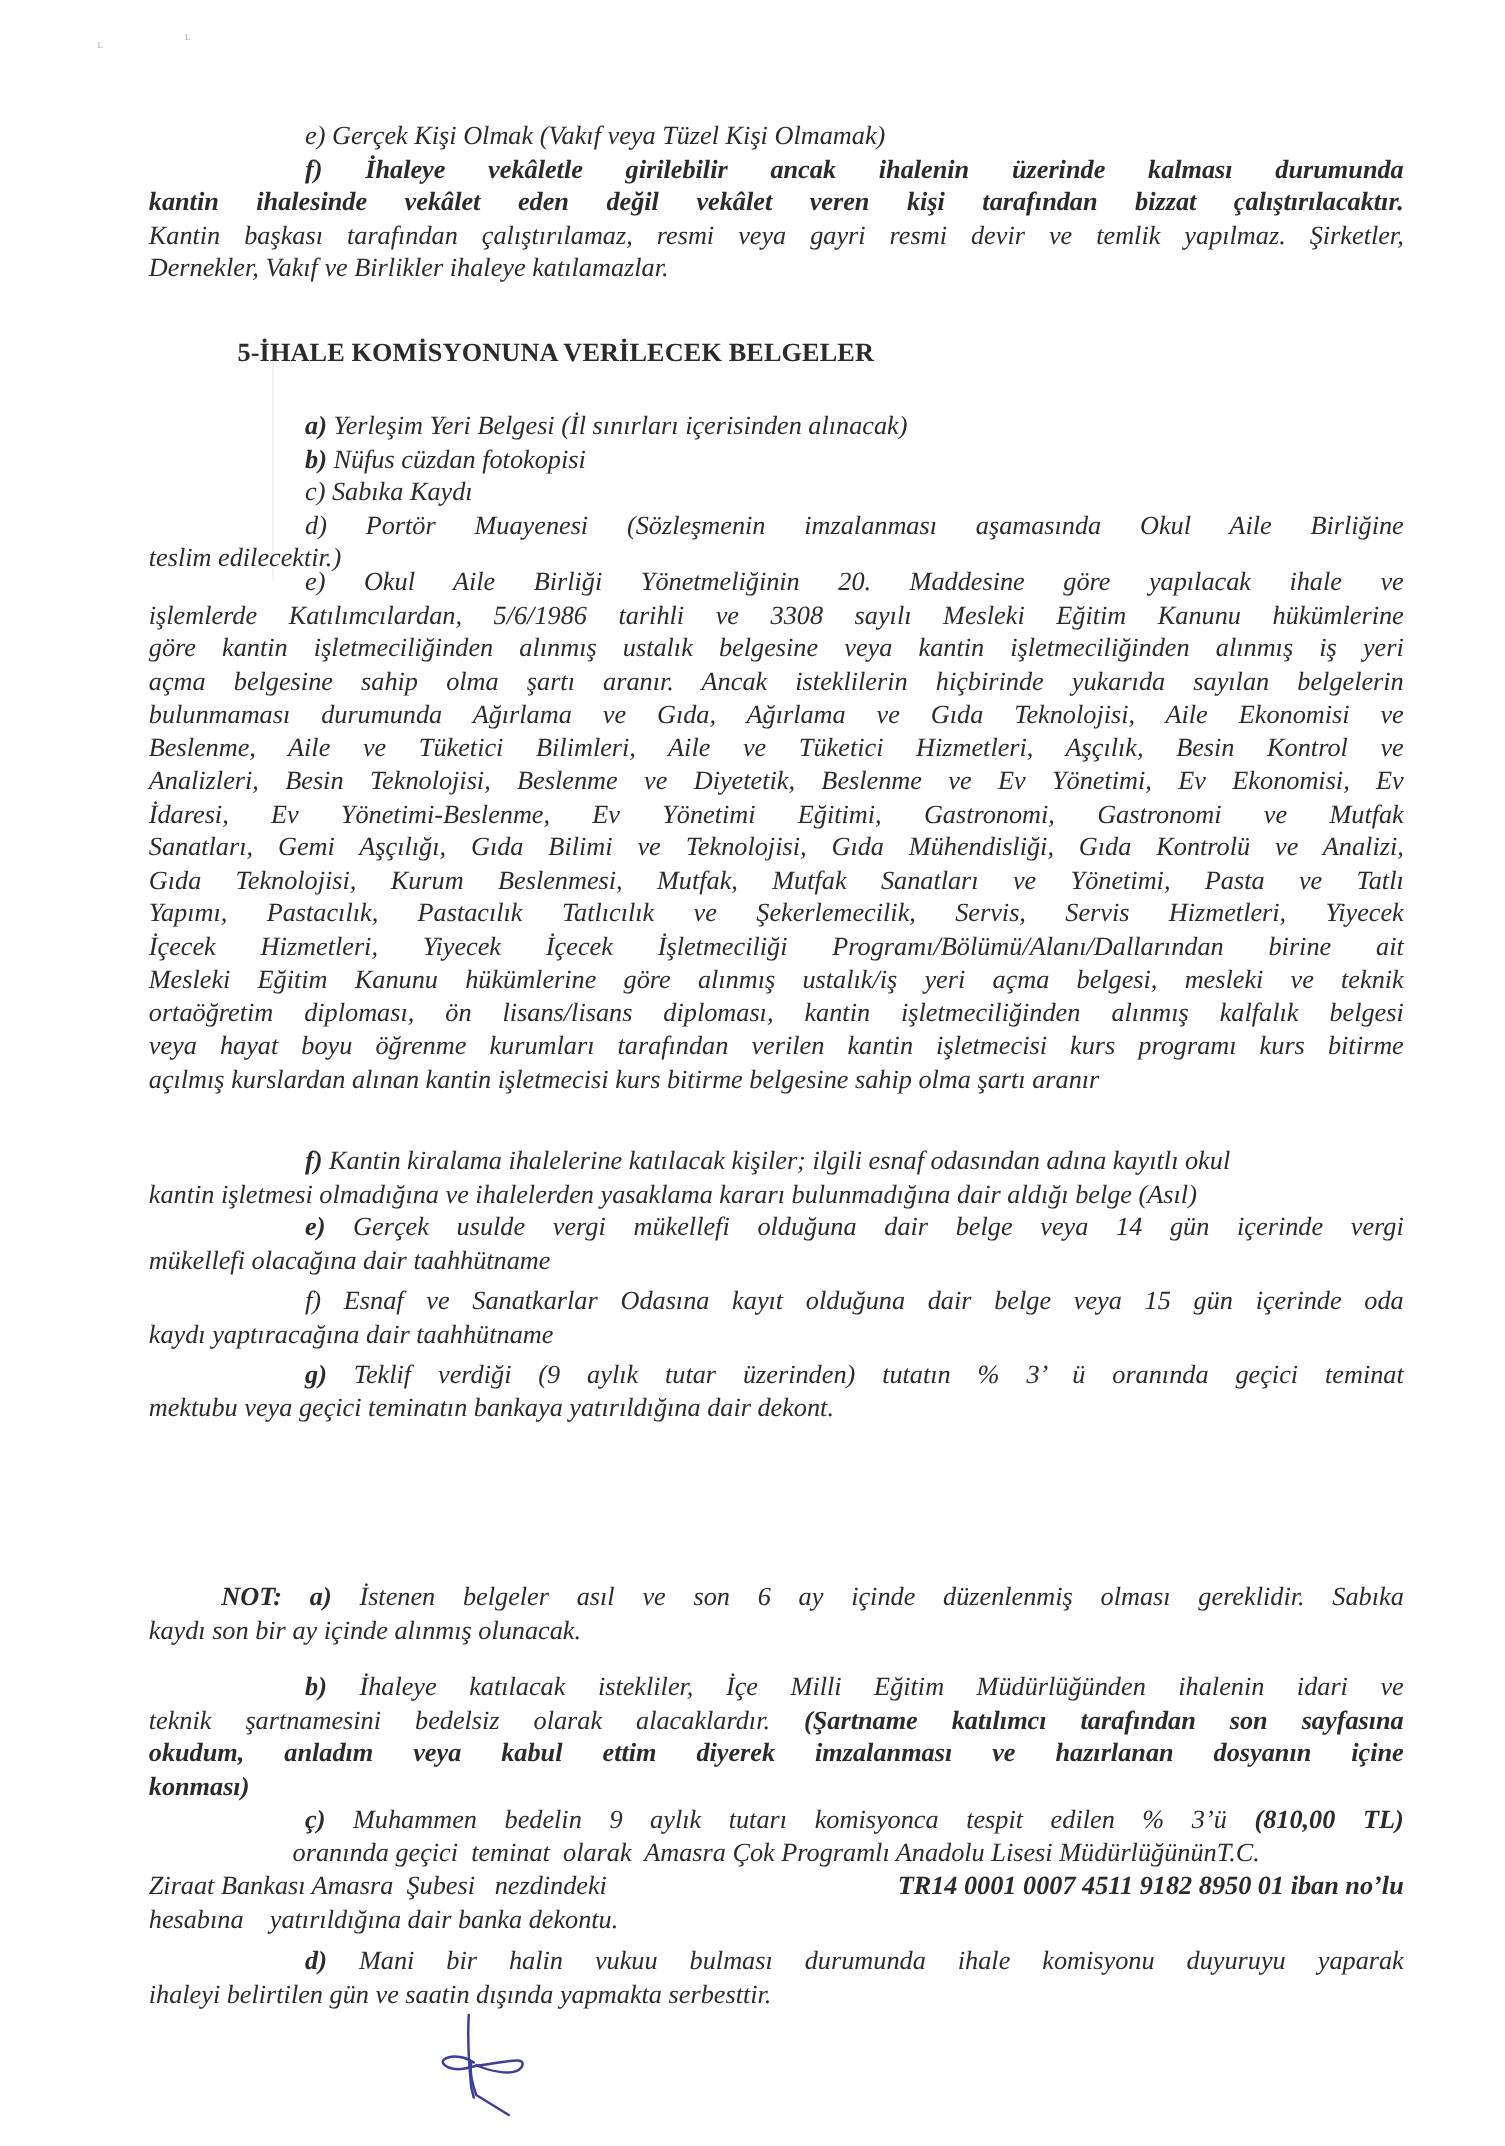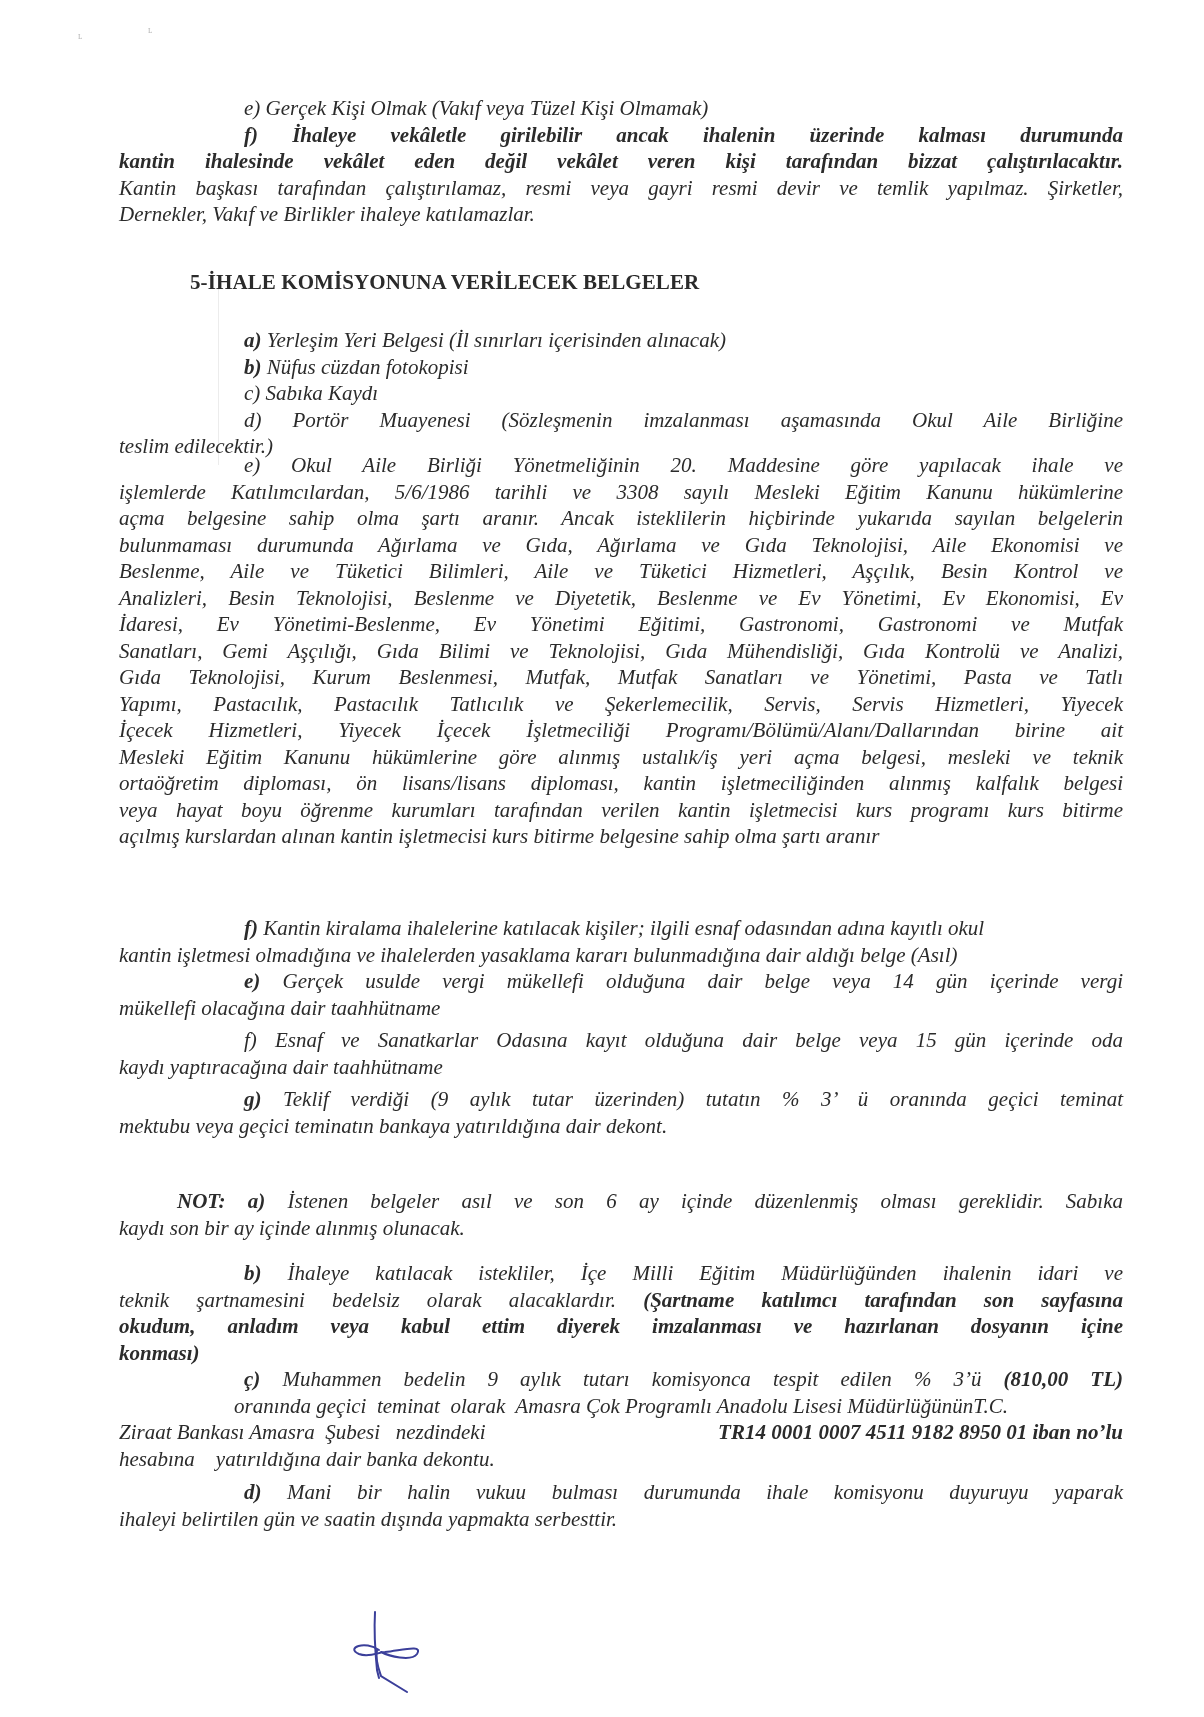--- a/index.html
+++ b/index.html
@@ -43,20 +43,21 @@
     <span class="line ind"><b>a)</b><span> Yerleşim Yeri Belgesi (İl sınırları içerisinden alınacak)</span></span>
     <span class="line ind"><b>b)</b><span> Nüfus cüzdan fotokopisi</span></span>
     <span class="line ind">c) Sabıka Kaydı</span>
     <span class="line ind just">d) Portör Muayenesi (Sözleşmenin imzalanması aşamasında Okul Aile Birliğine</span>
     <span class="line">teslim edilecektir.)</span>
   </div>
 
   <div class="block" style="top:452px;" id="e-lines">
       <span class="line ind just">e) Okul Aile Birliği Yönetmeliğinin 20. Maddesine göre yapılacak ihale ve</span>
       <span class="line just">işlemlerde Katılımcılardan, 5/6/1986 tarihli ve 3308 sayılı Mesleki Eğitim Kanunu hükümlerine</span>
+      <span class="line just">göre kantin işletmeciliğinden alınmış ustalık belgesine veya kantin işletmeciliğinden alınmış iş yeri</span>
       <span class="line just">açma belgesine sahip olma şartı aranır. Ancak isteklilerin hiçbirinde yukarıda sayılan belgelerin</span>
       <span class="line just">bulunmaması durumunda Ağırlama ve Gıda, Ağırlama ve Gıda Teknolojisi, Aile Ekonomisi ve</span>
       <span class="line just">Beslenme, Aile ve Tüketici Bilimleri, Aile ve Tüketici Hizmetleri, Aşçılık, Besin Kontrol ve</span>
       <span class="line just">Analizleri, Besin Teknolojisi, Beslenme ve Diyetetik, Beslenme ve Ev Yönetimi, Ev Ekonomisi, Ev</span>
       <span class="line just">İdaresi, Ev Yönetimi-Beslenme, Ev Yönetimi Eğitimi, Gastronomi, Gastronomi ve Mutfak</span>
       <span class="line just">Sanatları, Gemi Aşçılığı, Gıda Bilimi ve Teknolojisi, Gıda Mühendisliği, Gıda Kontrolü ve Analizi,</span>
       <span class="line just">Gıda Teknolojisi, Kurum Beslenmesi, Mutfak, Mutfak Sanatları ve Yönetimi, Pasta ve Tatlı</span>
       <span class="line just">Yapımı, Pastacılık, Pastacılık Tatlıcılık ve Şekerlemecilik, Servis, Servis Hizmetleri, Yiyecek</span>
       <span class="line just">İçecek Hizmetleri, Yiyecek İçecek İşletmeciliği Programı/Bölümü/Alanı/Dallarından birine ait</span>
       <span class="line just">Mesleki Eğitim Kanunu hükümlerine göre alınmış ustalık/iş yeri açma belgesi, mesleki ve teknik</span>
@@ -69,21 +70,21 @@
     <span class="line ind"><b>f)</b><span> Kantin kiralama ihalelerine katılacak kişiler; ilgili esnaf odasından adına kayıtlı okul</span></span>
     <span class="line">kantin işletmesi olmadığına ve ihalelerden yasaklama kararı bulunmadığına dair aldığı belge (Asıl)</span>
     <span class="line ind just"><b>e)</b><span> Gerçek usulde vergi mükellefi olduğuna dair belge veya 14 gün içerinde vergi</span></span>
     <span class="line">mükellefi olacağına dair taahhütname</span>
     <span class="line ind just" style="margin-top:6px;">f) Esnaf ve Sanatkarlar Odasına kayıt olduğuna dair belge veya 15 gün içerinde oda</span>
     <span class="line">kaydı yaptıracağına dair taahhütname</span>
     <span class="line ind just" style="margin-top:6px;"><b>g)</b><span> Teklif verdiği (9 aylık tutar üzerinden) tutatın % 3’ ü oranında geçici teminat</span></span>
     <span class="line">mektubu veya geçici teminatın bankaya yatırıldığına dair dekont.</span>
   </div>
 
-  <div class="block" style="top:1188px;">
+  <div class="block" style="top:1264px;">
     <span class="line just" style="padding-left:58px;"><b>NOT:</b> <b>a)</b><span> İstenen belgeler asıl ve son 6 ay içinde düzenlenmiş olması gereklidir. Sabıka</span></span>
     <span class="line">kaydı son bir ay içinde alınmış olunacak.</span>
     <span class="line ind just" style="margin-top:19px;"><b>b)</b><span> İhaleye katılacak istekliler, İçe Milli Eğitim Müdürlüğünden ihalenin idari ve</span></span>
     <span class="line just"><span>teknik şartnamesini bedelsiz olarak alacaklardır.</span><b> (Şartname katılımcı tarafından son sayfasına</b></span>
     <span class="line just b">okudum, anladım veya kabul ettim diyerek imzalanması ve hazırlanan dosyanın içine</span>
     <span class="line b">konması)</span>
     <span class="line ind just"><b>ç)</b><span> Muhammen bedelin 9 aylık tutarı komisyonca tespit edilen % 3’ü </span><b>(810,00 TL)</b></span>
     <span class="line" style="display:flex;justify-content:center;">
         <span style="white-space:pre;">oranında geçici  teminat  olarak  Amasra Çok Programlı Anadolu Lisesi Müdürlüğünün</span>
         <span>T.C.</span>

